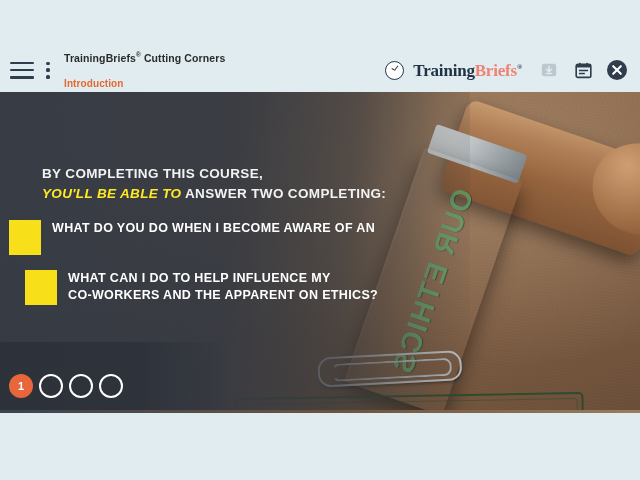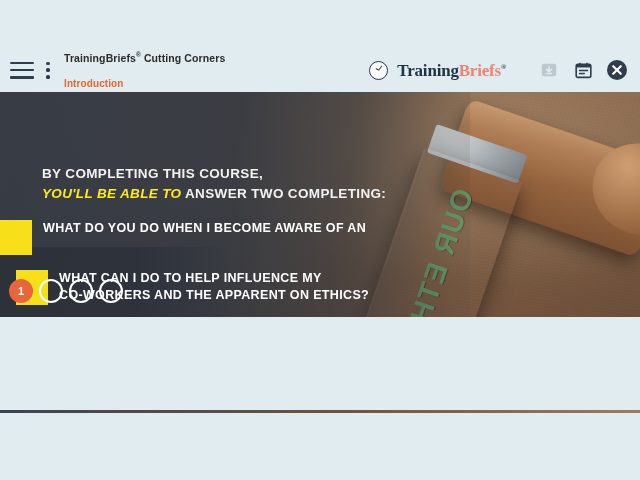--- a/index.html
+++ b/index.html
@@ -24,39 +24,39 @@
   .kebab{width:12px;height:17px;display:flex;flex-direction:column;
     justify-content:space-between;align-items:center;margin-left:8px;cursor:pointer;}
   .kebab i{display:block;width:3.2px;height:3.2px;border-radius:50%;background:#2f3d4c;}
   .titles{margin-left:10px;line-height:1.12;}
   .course-title{font-size:10.5px;font-weight:bold;color:#2b2b2b;letter-spacing:.1px;white-space:nowrap;}
   .course-title .reg{font-size:6.5px;vertical-align:super;font-weight:bold;}
   .course-sub{font-size:10px;font-weight:bold;color:#e2682f;letter-spacing:.1px;margin-top:13px;}
 
   .hdr-right{margin-left:auto;display:flex;align-items:center;padding-right:12px;gap:12px;}
 
-  .logo{display:flex;align-items:center;gap:9px;margin-right:20px;}
+  .logo{display:flex;align-items:center;gap:9px;margin-right:4px;}
   .logo-clock{width:17px;height:17px;border-radius:50%;border:1.6px solid #243746;
     position:relative;background:#fff;flex:0 0 auto;}
   .logo-clock:before{content:"";position:absolute;left:50%;top:50%;width:1.4px;height:5.2px;
     background:#243746;transform-origin:50% 100%;transform:translate(-50%,-100%) rotate(38deg);}
   .logo-clock:after{content:"";position:absolute;left:50%;top:50%;width:1.4px;height:3.6px;
     background:#243746;transform-origin:50% 100%;transform:translate(-50%,-100%) rotate(-62deg);}
   .logo-txt{font-family:"Liberation Serif", serif;font-size:17px;font-weight:bold;line-height:1;
     letter-spacing:-.2px;white-space:nowrap;}
   .logo-txt .t1{color:#203344;}
   .logo-txt .t2{color:#ef8271;}
   .logo-txt .reg{font-size:7px;vertical-align:super;color:#203344;}
 
   .icon-btn{width:22px;height:22px;display:flex;align-items:center;justify-content:center;cursor:pointer;}
   .icon-btn.disabled{opacity:.32;cursor:default;}
 
   
   .slide{
-    position:absolute;left:0;top:92px;width:640px;height:225px;
+    position:absolute;left:0;top:92px;width:640px;height:320px;
     overflow:hidden;background:#8a6a4e;
   }
   
   .board{position:absolute;inset:0;
     background:
       radial-gradient(ellipse 70% 90% at 78% 30%, rgba(255,225,190,.22), rgba(0,0,0,0) 62%),
       radial-gradient(ellipse 60% 70% at 20% 95%, rgba(60,35,18,.45), rgba(0,0,0,0) 70%),
       linear-gradient(160deg,#9b7a5b 0%, #8e6c4f 35%, #7d5d43 70%, #6b4e38 100%);
   }
   .board:after{ 
@@ -144,21 +144,21 @@
     position:absolute;left:0;bottom:0;width:230px;height:70px;
     background:linear-gradient(90deg, rgba(45,50,58,.96) 0%, rgba(45,50,58,.9) 60%, rgba(45,50,58,0) 100%);
   }
 
   
   .lead{position:absolute;left:42px;top:72px;width:400px;}
   .lead-l1{font-size:13.5px;font-weight:bold;color:#f2f2f2;letter-spacing:.35px;line-height:1.45;}
   .lead-l2{font-size:13.5px;font-weight:bold;letter-spacing:.35px;line-height:1.45;color:#f2f2f2;}
   .hl{color:#ffe922;font-style:italic;}
 
-  .q{position:absolute;display:flex;align-items:flex-start;}
+  .q{position:absolute;display:flex;align-items:flex-start;margin-left:9px;}
   .q1{left:0;top:128px;}
   .q2{left:16px;top:178px;}
   .swatch{width:32px;height:35px;background:#f7e019;flex:0 0 auto;}
   .qtext{margin-left:11px;font-size:12.5px;font-weight:bold;color:#ffffff;
     letter-spacing:.35px;line-height:1.38;white-space:nowrap;}
 
   
   .pager{position:absolute;left:9px;bottom:14px;display:flex;gap:6px;align-items:center;}
   .dot{width:24px;height:24px;border-radius:50%;border:2px solid #ffffff;
     display:flex;align-items:center;justify-content:center;

